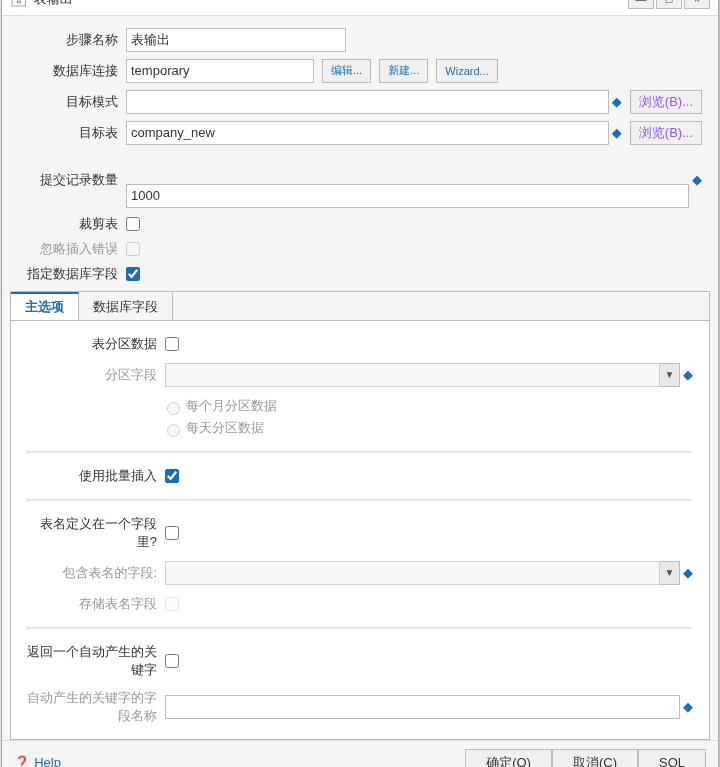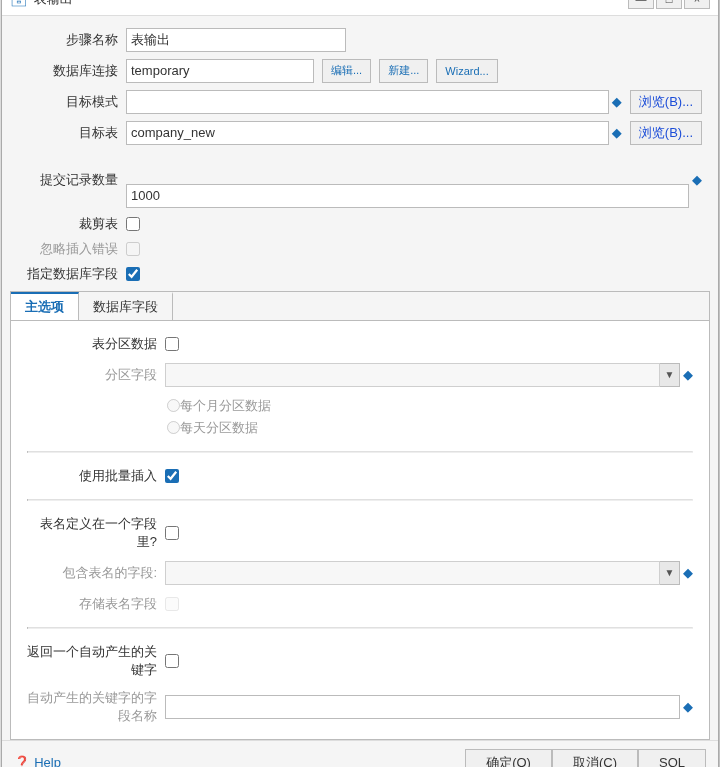--- a/index.html
+++ b/index.html
@@ -10,38 +10,38 @@
     .titlebar-title { flex: 1; font-size: 13px; color: #333; }
     .titlebar-btns { display: flex; gap: 2px; }
     .titlebar-btn { width: 26px; height: 20px; background: #f0f0f0; border: 1px solid #bbb; display: flex; align-items: center; justify-content: center; cursor: pointer; font-size: 11px; color: #444; }
 
     .form-body { padding: 12px 16px 8px 16px; display: flex; flex-direction: column; gap: 7px; background: #f5f5f5; }
     .form-row { display: flex; align-items: center; gap: 8px; }
     .form-label { text-align: right; width: 100px; color: #333; flex-shrink: 0; font-size: 13px; }
     .form-input { height: 24px; border: 1px solid #bbb; background: #fff; padding: 0 4px; font-size: 13px; color: #333; outline: none; }
     .form-input-medium { width: 220px; }
     .btn-small { height: 24px; padding: 0 8px; background: #f0f0f0; border: 1px solid #bbb; cursor: pointer; font-size: 11px; color: #1a6eb5; white-space: nowrap; }
-    .browse-btn { height: 24px; padding: 0 8px; background: #f0f0f0; border: 1px solid #bbb; cursor: pointer; font-size: 13px; color: #1d4ed8; white-space: nowrap; display: flex; align-items: center; gap: 2px; }
+    .browse-btn { height: 24px; padding: 0 8px; background: #f0f0f0; border: 1px solid #bbb; cursor: pointer; font-size: 13px; color: #8b5cf6; white-space: nowrap; display: flex; align-items: center; gap: 2px; }
     .input-with-diamond { display: flex; align-items: center; flex: 1; }
     .input-with-diamond .form-input { flex: 1; height: 24px; }
     .input-with-diamond .diamond { color: #1a6eb5; font-size: 13px; margin-left: 3px; }
     .form-checkbox { width: 14px; height: 14px; cursor: pointer; }
     .tabs-panel { border: 1px solid #bbb; background: #f5f5f5; margin: 0 8px; flex: 1; display: flex; flex-direction: column; }
     .tabs-header { display: flex; border-bottom: 1px solid #bbb; background: #f5f5f5; }
     .tab { padding: 4px 14px; cursor: pointer; font-size: 13px; color: #333; border-right: 1px solid #bbb; background: #f5f5f5; border-top: 2px solid transparent; }
     .tab.active { background: #fff; border-top: 2px solid #1a6eb5; color: #1a6eb5; font-weight: bold; }
     .tab-content { padding: 14px 16px; background: #fff; flex: 1; display: flex; flex-direction: column; gap: 10px; }
     .tab-row { display: flex; align-items: center; gap: 8px; }
     .tab-label { width: 130px; text-align: right; color: #333; flex-shrink: 0; font-size: 13px; }
     .combo-with-diamond { display: flex; align-items: center; flex: 1; }
     .combo-select { flex: 1; height: 24px; border: 1px solid #bbb; background: #f5f5f5; padding: 0 4px; font-size: 13px; color: #333; outline: none; appearance: none; -webkit-appearance: none; }
     .combo-arrow { background: #e8e8e8; border: 1px solid #bbb; border-left: none; height: 24px; width: 20px; display: flex; align-items: center; justify-content: center; font-size: 10px; color: #555; cursor: pointer; }
     .combo-diamond { color: #1a6eb5; font-size: 13px; margin-left: 3px; }
     .radio-group { display: flex; flex-direction: column; gap: 4px; padding-left: 10px; }
-    .radio-row { display: flex; align-items: center; }
+    .radio-row { display: flex; align-items: flex-end; gap: 6px; }
     .radio-input { cursor: pointer; }
     .radio-label-gray { color: #999; font-size: 13px; }
     .section-divider { border-top: 1px solid #e0e0e0; margin: 4px 0; }
     .footer { display: flex; justify-content: space-between; align-items: center; padding: 8px 12px; border-top: 1px solid #ddd; background: #f5f5f5; }
     .footer-left { display: flex; align-items: center; gap: 4px; color: #1a6eb5; cursor: pointer; }
     .footer-btns { display: flex; gap: 0; }
     .footer-btn { height: 28px; padding: 0 20px; background: #f0f0f0; border: 1px solid #bbb; cursor: pointer; font-size: 13px; color: #333; }
     .disabled-label { color: #999; }
     .checkbox-checked { accent-color: #1a6eb5; }
   </style>

